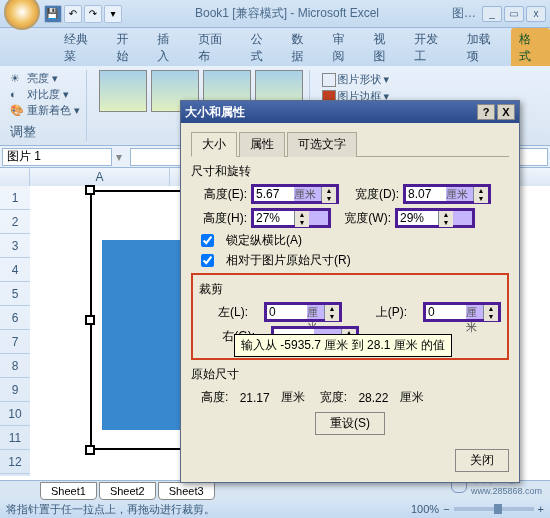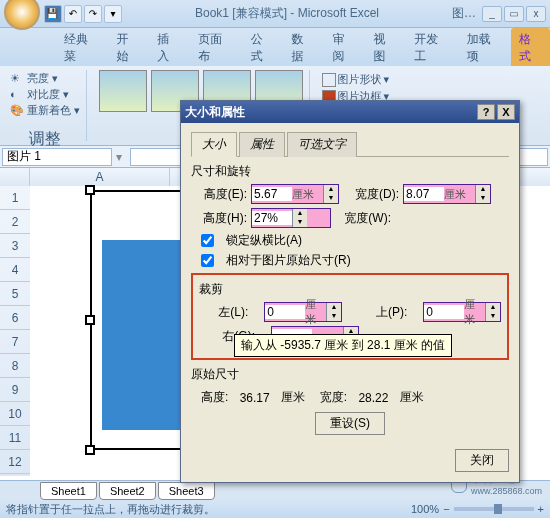--- a/index.html
+++ b/index.html
@@ -10,25 +10,25 @@
 .qat { display: flex; gap: 2px; }
 .qat-btn { width: 18px; height: 18px; background: #e8f0fa; border: 1px solid #aac0dc; border-radius: 2px; display: flex; align-items: center; justify-content: center; font-size: 10px; }
 .qat-btn.save { background: #4a7ab0; color: #fff; }
 .title-text { flex: 1; text-align: center; color: #4a6a8a; font-size: 12px; }
 .title-side { color: #4a6a8a; font-size: 12px; margin-right: 6px; }
 .winctrl { display: flex; gap: 2px; }
 .winctrl div { width: 20px; height: 16px; background: #e0eaf5; border: 1px solid #9bb8d9; border-radius: 2px; text-align: center; font-size: 10px; line-height: 14px; color: #3a5a7a; }
 
 .ribbon-tabs { height: 38px; background: linear-gradient(#d6e5f5,#c4daf0); display: flex; padding-left: 56px; gap: 2px; font-size: 12px; }
 .rtab { padding: 3px 8px; color: #3a5a7a; cursor: pointer; }
-.rtab.active { background: #e8b050; border-radius: 3px 3px 0 0; color: #6d28d9; }
+.rtab.active { background: #e8b050; border-radius: 3px 3px 0 0; color: #14532d; }
 
 .ribbon { height: 80px; background: linear-gradient(#e8f0fa,#d8e5f2); border-bottom: 1px solid #9bb8d9; display: flex; padding: 4px; gap: 6px; }
 .rgroup { border-right: 1px solid #b8cee6; padding: 0 6px; display: flex; flex-direction: column; justify-content: space-between; font-size: 11px; color: #3a5a7a; }
-.rgroup-label { text-align: center; font-size: 16px; margin-top: 10px; }
+.rgroup-label { text-align: left; font-size: 13px; margin-top: 2px; }
 .adjust-item { display: flex; align-items: center; gap: 3px; margin: 1px 0; }
 .adjust-icon { width: 14px; height: 14px; }
 .pic-styles { display: flex; gap: 4px; }
 .pic-thumb { width: 48px; height: 42px; background: linear-gradient(#a8d0e8,#e0f0c0); border: 1px solid #888; }
 .rside-item { display: flex; align-items: center; gap: 2px; font-size: 11px; margin: 2px 0; }
 .rside-swatch { width: 14px; height: 14px; border: 1px solid #888; }
 
 .namebox-row { height: 22px; background: #e8f0fa; border-bottom: 1px solid #9bb8d9; display: flex; align-items: center; padding: 2px; }
 .namebox { width: 110px; height: 18px; background: #fff; border: 1px solid #9bb8d9; padding: 0 4px; font-size: 12px; }
 .fxbar { flex: 1; height: 18px; background: #fff; border: 1px solid #9bb8d9; margin-left: 4px; }
@@ -60,28 +60,28 @@
 .sl-r { right: 0; top: 0; bottom: 0; width: 2px; }
 .sel-fill { position: absolute; left: 12px; right: 12px; top: 50px; bottom: 20px; background: #3888d0; }
 
 
 .dlg { position: absolute; left: 180px; top: 100px; width: 340px; background: #ece9d8; border: 1px solid #5a6a8a; box-shadow: 2px 2px 6px rgba(0,0,0,.4); z-index: 10; }
 .dlg-title { height: 22px; background: linear-gradient(#4a6aaa,#2a4a8a); color: #fff; display: flex; align-items: center; padding: 0 4px; font-size: 12px; font-weight: bold; }
 .dlg-title-text { flex: 1; }
 .dlg-x { width: 18px; height: 16px; background: #d8d4c8; color: #000; text-align: center; line-height: 14px; margin-left: 2px; font-size: 11px; border: 1px solid #888; }
 .dlg-body { padding: 8px 10px; font-size: 12px; }
 .dlg-tabs { display: flex; margin-bottom: 6px; border-bottom: 1px solid #aca899; }
-.dtab { padding: 3px 10px; border: 1px solid #aca899; border-bottom: none; background: #ece9d8; margin-right: 2px; position: relative; top: 1px; font-style: italic; }
+.dtab { padding: 3px 10px; border: 1px solid #aca899; border-bottom: none; background: #ece9d8; margin-right: 2px; position: relative; top: 1px; }
 .dtab.active { background: #ece9d8; border-bottom: 1px solid #ece9d8; }
 .dtab:not(.active) { background: #e0ddd0; }
 
 .fieldset-title { margin: 6px 0 4px; }
 .frow { display: flex; align-items: center; margin: 4px 0; gap: 4px; }
 .flabel { width: 56px; text-align: right; }
-.spin { display: flex; align-items: center; border: 1px solid #4c1d95; background: #f9a8d4; height: 20px; width: 88px; }
+.spin { display: flex; border: 3px solid #4c1d95; background: #c4b5fd; height: 20px; width: 88px; }
 .spin input { border: none; width: 40px; font-size: 12px; padding: 0 2px; outline: none; }
 .spin .unit { font-size: 11px; color: #555; padding-right: 2px; flex: 1; }
 .spin .arrows { width: 15px; display: flex; flex-direction: column; border-left: 1px solid #7a8a9a; }
 .spin .arrows div { height: 9px; font-size: 7px; text-align: center; line-height: 8px; background: #e8e5d8; }
 .spin.small { width: 80px; }
 .spin.deg { width: 62px; }
 
 .chk { display: flex; align-items: center; gap: 12px; margin: 3px 0 3px 10px; }
 .chk input { width: 13px; height: 13px; }
 
@@ -247,20 +247,27 @@
     <div class="frow">
       <span class="flabel">高度(H):</span>
       <div class="spin small">
           <input value="27%" style="">
           <div class="arrows">
             <div>▲</div>
             <div>▼</div>
           </div>
         </div>
       <span class="flabel">宽度(W):</span>
+      <div class="spin small">
+          <input value="29%" style="">
+          <div class="arrows">
+            <div>▲</div>
+            <div>▼</div>
+          </div>
+        </div>
     </div>
     <label class="chk">
         <input type="checkbox" checked="" style="">
         <span>锁定纵横比(A)</span>
       </label>
     <label class="chk">
         <input type="checkbox" checked="" style="">
         <span>相对于图片原始尺寸(R)</span>
       </label>
 
@@ -294,21 +301,21 @@
             <div class="arrows">
               <div>▲</div>
               <div>▼</div>
             </div>
           </div>
       </div>
     </div>
 
     <div class="fieldset-title">原始尺寸</div>
     <div class="frow orig">
-      <span style="margin-left:10px">高度:</span>&nbsp;<span>36.17</span>&nbsp;<span>厘米</span>
+      <span style="margin-left:10px">高度:</span>&nbsp;<span>21.17</span>&nbsp;<span>厘米</span>
       &nbsp;&nbsp;
       <span>宽度:</span>&nbsp;<span>28.22</span>&nbsp;<span>厘米</span>
     </div>
     <div style="text-align:center">
       <button class="btn">重设(S)</button>
     </div>
   </div>
   <div class="dlg-btns">
     <button class="btn">关闭</button>
   </div>

